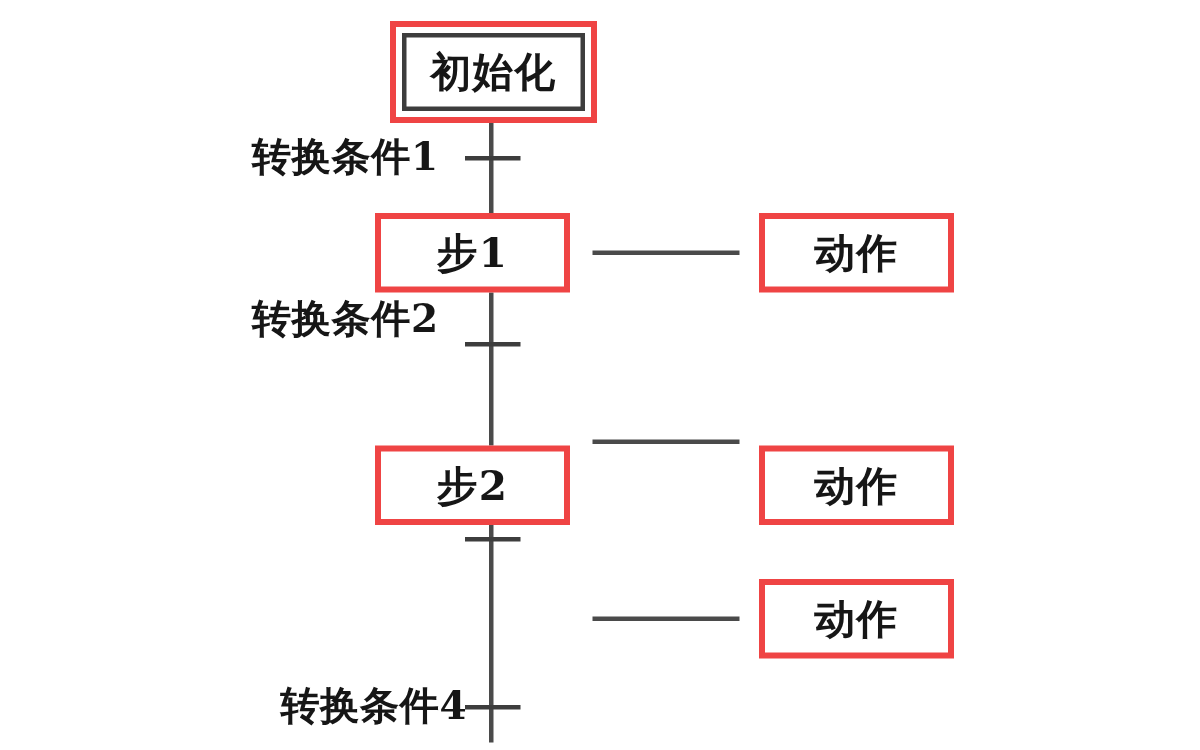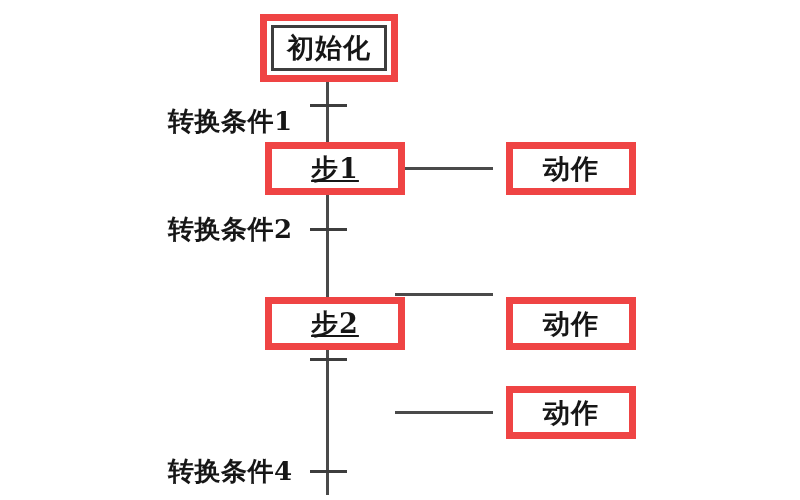--- a/index.html
+++ b/index.html
@@ -23,21 +23,21 @@
     top: 80px;
     width: 3px;
     height: 415px;
     background: #4a4a4a;
     z-index: 1;
   }
   
   .box {
     position: absolute;
     box-sizing: border-box;
-    border: 7px solid #ef4444;
+    border: 4px solid #ef4444;
     background: #ffffff;
     display: flex;
     align-items: center;
     justify-content: center;
     z-index: 2;
     font-size: 27px;
     font-weight: bold;
     letter-spacing: 1px;
   }
   
@@ -50,21 +50,21 @@
   }
   .init-inner {
     box-sizing: border-box;
     border: 3px solid #3d3d3d;
     width: 100%;
     height: 100%;
     display: flex;
     align-items: center;
     justify-content: center;
   }
-  .step   { left: 265px; width: 140px; height: 53px; text-decoration: underline; }
+  .step   { left: 250px; width: 130px; height: 53px; }
   .action { left: 506px; width: 130px; height: 53px; }
   .row1 { top: 142px; }
   .row2 { top: 268px; margin-top: 29px; }
   .row3 { top: 386px; }
   
   .connector {
     position: absolute;
     left: 395px;
     width: 98px;
     height: 3px;
@@ -93,24 +93,24 @@
     left: 168px;
     width: 140px;
     height: 30px;
     line-height: 30px;
     font-size: 26px;
     font-weight: bold;
     letter-spacing: 0.5px;
     white-space: nowrap;
     z-index: 2;
   }
-  .tl1 { top: 90px; margin-top: 16px; }
-  .tl2 { top: 214px; }
+  .tl1 { top: 90px; }
+  .tl2 { top: 198px; }
   .tl3 { top: 344px; }
-  .tl4 { top: 456px; }
+  .tl4 { top: 456px; margin-left: 19px; }
 </style>
 </head>
 <body>
 
 <div class="canvas">
 
   <div class="spine"></div>
 
   <div class="box init-outer">
     <div class="init-inner">

